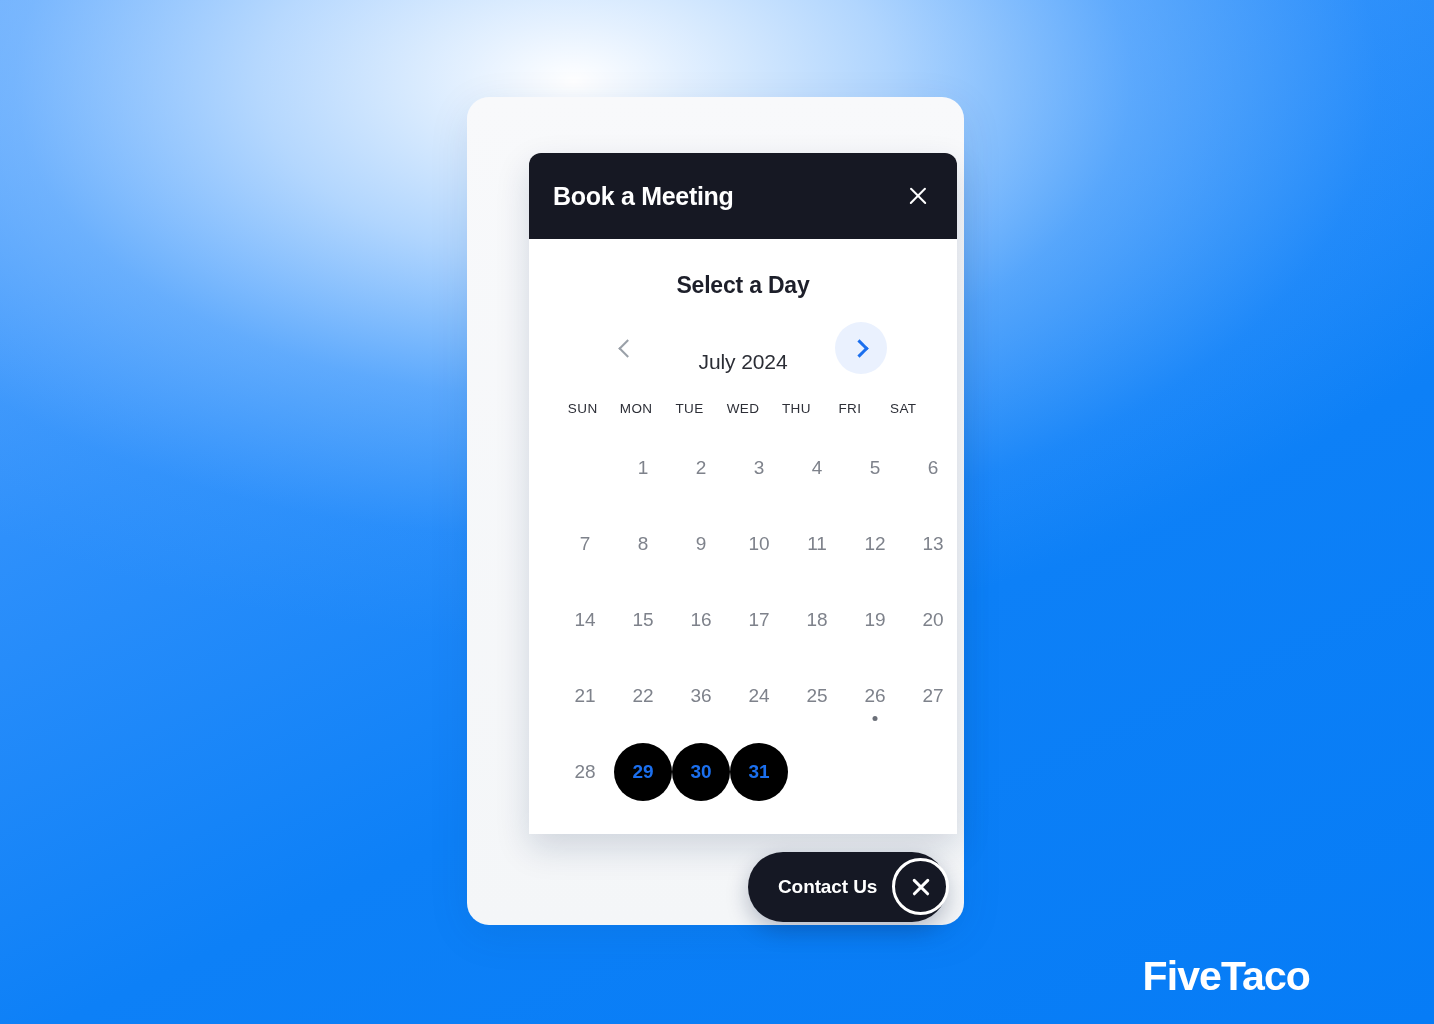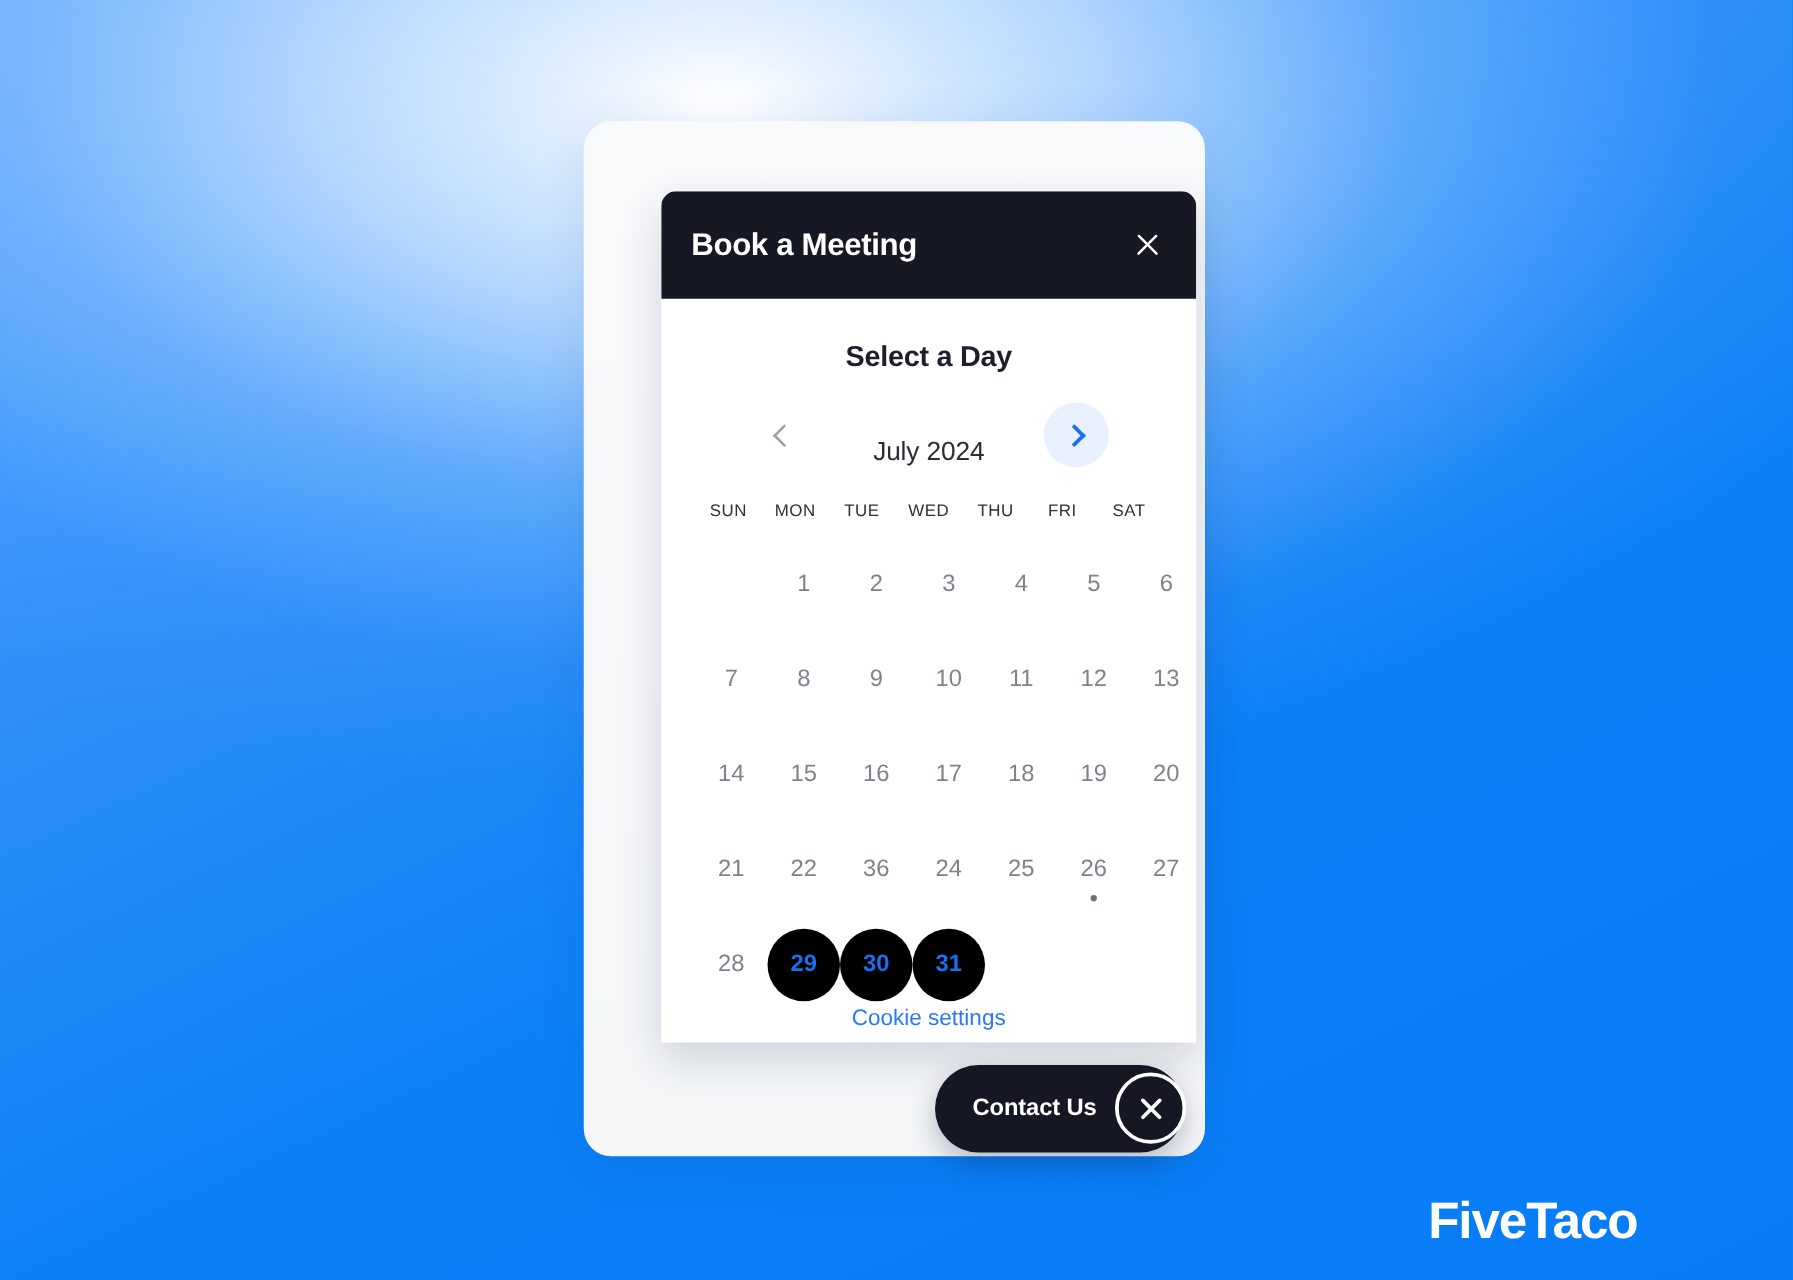--- a/index.html
+++ b/index.html
@@ -422,23 +422,20 @@
             <div class="day-cell">
               <div class="day-pill empty"></div>
             </div>
             <div class="day-cell">
               <div class="day-pill empty"></div>
             </div>
           </div>
         </div>
     </div>
 
-    <div class="cookie-wrap">
-      <a class="cookie-link" href="#">Cookie settings</a>
-    </div>
 
   </div>
 </div>
 
 <div class="contact-pill">
   <span class="contact-label">Contact Us</span>
 </div>
 <div class="contact-close"></div>
 
 <div class="brand">FiveTaco</div>

